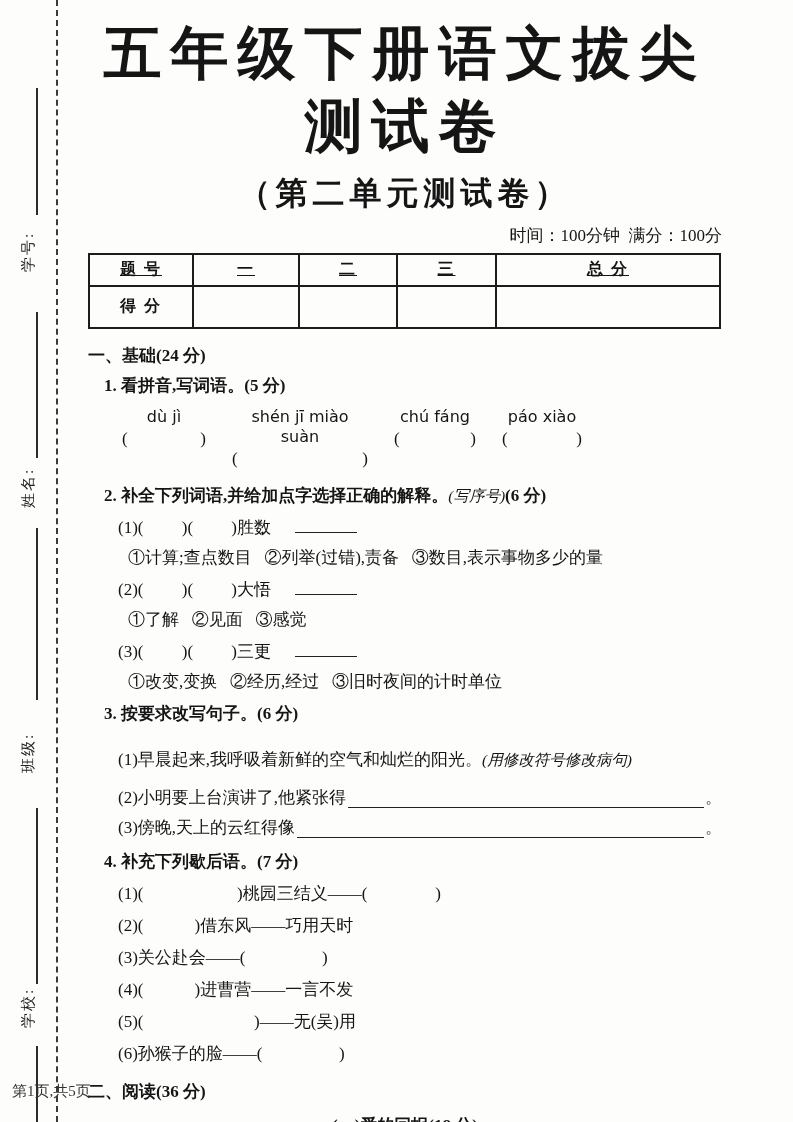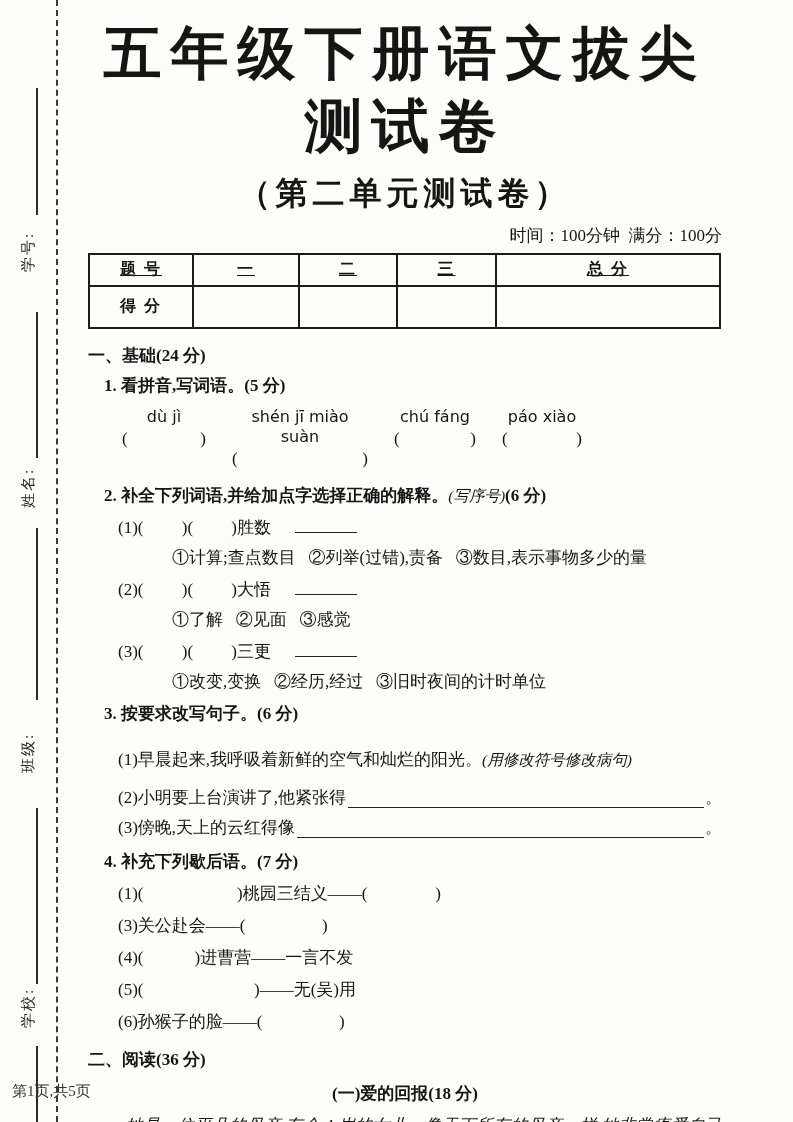--- a/index.html
+++ b/index.html
@@ -29,21 +29,21 @@
   
   table.score{border-collapse:collapse;width:631px;margin-top:6px;table-layout:fixed;}
   table.score td{border:2px solid #1c1c1c;text-align:center;font-size:16px;font-weight:700;letter-spacing:2px;padding:0;}
   table.score tr.hdr td{height:30px;text-decoration:underline;}
   table.score tr.scr td{height:40px;}
   
   .line{font-size:17px;line-height:26px;white-space:pre-wrap;}
   .bold{font-weight:700;}
   .ind1{margin-left:16px;}
   .ind2{margin-left:30px;}
-  .ind3{margin-left:84px;}
+  .ind3{margin-left:40px;}
   .mt4{margin-top:4px;} .mt6{margin-top:6px;} .mt8{margin-top:8px;}
   .mt12{margin-top:12px;} .mt14{margin-top:14px;} .mt20{margin-top:20px;}
   
   .pinyin-row{display:flex;margin-left:34px;margin-top:8px;gap:26px;font-family:"DejaVu Sans","Liberation Sans",sans-serif;}
   .py-item{text-align:center;}
   .py-text{font-size:16px;display:block;line-height:20px;}
   .py-brackets{display:flex;justify-content:space-between;font-size:17px;line-height:24px;font-family:"Liberation Serif",serif;}
   .pw1{width:84px;} .pw2{width:136px;} .pw3{width:82px;} .pw4{width:80px;}
   
   .dotted{position:relative;}
@@ -151,20 +151,21 @@
     <div class="line ind2 mt6"><span>(3)(         )(         )三</span><span class="dotted">更</span><span class="blank-short"></span></div>
     <div class="line ind3 mt4">①改变,变换   ②经历,经过   ③旧时夜间的计时单位</div>
 
     <div class="line bold ind1 mt6">3. 按要求改写句子。(6 分)</div>
     <div class="line ind2 mt20"><span>(1)早晨起来,我呼吸着新鲜的空气和灿烂的阳光。</span><span class="note">(用修改符号修改病句)</span></div>
     <div class="line ind2 mt12 fill-line"><span>(2)小明要上台演讲了,他紧张得</span><span class="fill-blank"></span><span>。</span></div>
     <div class="line ind2 mt4 fill-line"><span>(3)傍晚,天上的云红得像</span><span class="fill-blank"></span><span>。</span></div>
 
     <div class="line bold ind1 mt8">4. 补充下列歇后语。(7 分)</div>
     <div class="line ind2 mt6">(1)(                      )桃园三结义——(                )</div>
+    <div class="line ind2 mt6">(2)(            )借东风——巧用天时</div>
     <div class="line ind2 mt6">(3)关公赴会——(                  )</div>
     <div class="line ind2 mt6">(4)(            )进曹营——一言不发</div>
     <div class="line ind2 mt6">(5)(                          )——无(吴)用</div>
     <div class="line ind2 mt6">(6)孙猴子的脸——(                  )</div>
 
     <div class="line bold mt12">二、阅读(36 分)</div>
     <div class="passage-title">(一)爱的回报(18 分)</div>
     <p class="passage">她是一位平凡的母亲,有个 4 岁的女儿。像天下所有的母亲一样,她非常疼爱自己的孩子。但是厄运却在不经意间降临,女儿突然发高烧,去了医院,被确诊为白血病。这个消息如同晴天霹雳,差点震碎了她的心。</p>
 
   </div>

